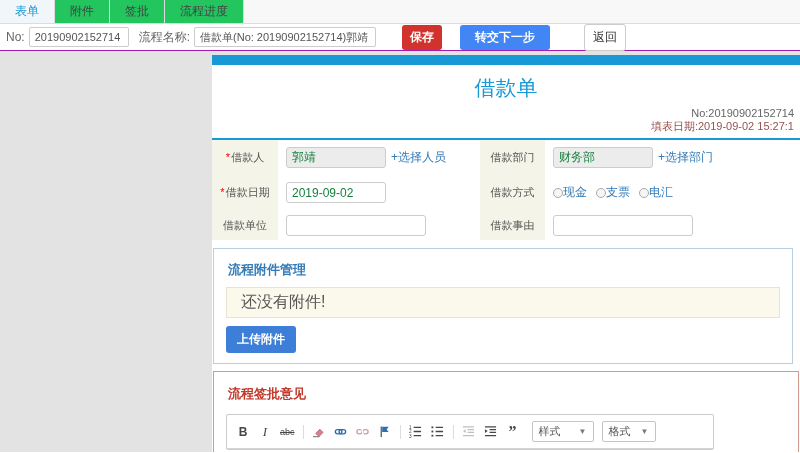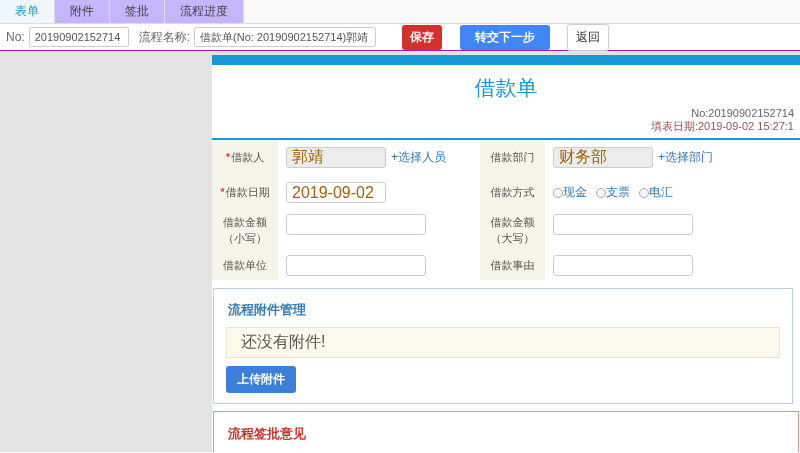--- a/index.html
+++ b/index.html
@@ -2,34 +2,34 @@
 <html><head>
 <meta charset="utf-8">
 <style>
   * { margin:0; padding:0; box-sizing:border-box; }
   html,body { width:800px; height:453px; overflow:hidden; background:#fff;
     font-family:"Liberation Sans","DejaVu Sans",sans-serif; font-size:12px; color:#333; }
 
   
   .tabbar { display:flex; height:24px; background:#f8f8f8; border-bottom:1px solid #dcdcdc; }
   .tab { display:flex; align-items:center; padding:0 15px; border-right:1px solid #ddd;
-         font-size:12px; color:#444; cursor:pointer; background:#c4b5fd; }
+         font-size:12px; color:#444; cursor:pointer; background:#22c55e; }
   .tab.active { color:#1899d6; background:#f1f6fa; }
 
   
   .toprow { display:flex; align-items:center; height:27px; background:#fff;
             border-bottom:1px solid #a21caf; padding-left:6px; font-size:12px; color:#666; }
   .toprow label { margin-right:4px; white-space:nowrap; }
   .tinput { height:20px; border:1px solid #ccc; border-radius:2px; padding:0 5px;
             font-size:11px; color:#555; font-family:inherit; }
   .btn { border:none; border-radius:3px; font-size:12px; font-weight:bold;
          padding:4px 8px; cursor:pointer; font-family:inherit; white-space:nowrap; }
   .btn-save { background:#d2322d; color:#fff; margin-left:26px; }
   .btn-next { background:#4285f4; color:#fff; margin-left:18px; padding:4px 15px; }
-  .btn-back { background:#fff; color:#333; border:1px solid #ccc; margin-left:17px; font-weight:normal; }
+  .btn-back { background:#fff; color:#333; border:1px solid #ccc; margin-left:34px; font-weight:normal; }
 
   
   .main { position:relative; height:401px; background:#e3e3e3; overflow:hidden; }
   .panel { position:absolute; left:212px; top:4px; width:588px; background:#fff; min-height:500px; }
   .bluebar { height:10px; background:#1899d6; }
   .ftitle { text-align:center; color:#1899d6; font-size:21px; font-weight:500; padding:9px 0 5px; }
   .meta { display:flex; justify-content:space-between; align-items:flex-end;
           padding:0 6px 4px 6px; font-size:11px; border-bottom:2px solid #1899d6;flex-direction:column; }
   .meta-no { color:#666; }
   .meta-date { color:#97524e; white-space:nowrap; }
@@ -38,21 +38,21 @@
   .frow { display:flex; }
   .lcell { width:66px; background:#f4f4e8; display:flex; align-items:center;
            justify-content:center; text-align:center; font-size:11px; color:#555;
            padding:0 3px; line-height:1.5; }
   .fcell { display:flex; align-items:center; background:#fff; }
   .fcell.c1 { width:202px; }
   .lcell.c2 { width:65px; }
   .fcell.c2 { width:255px; }
   .req { color:#e00; margin-right:1px; }
   .finput { height:21px; border:1px solid #ccc; border-radius:3px; padding:0 5px;
-            font-size:16px; color:#a16207; margin-left:8px; font-family:inherit; }
+            font-size:12px; color:#15803d; margin-left:8px; font-family:inherit; }
   .ro { background:#ececec; width:100px; }
   .w100 { width:100px; background:#fff; }
   .w140 { width:140px; background:#fff; }
   .flink { color:#337ab7; font-size:12px; margin-left:5px; text-decoration:none; white-space:nowrap; }
   .radios { display:flex; align-items:center; margin-left:8px; gap:9px; }
   .radio { display:flex; align-items:center; gap:0; cursor:pointer; }
   .rdot { width:10px; height:10px; border:1px solid #aaa; border-radius:50%; background:#f6f6f6; }
   .rlab { color:#337ab7; font-size:12px; }
 
   
@@ -145,30 +145,20 @@
             <span class="rlab">支票</span>
           </span>
           <span class="radio">
             <span class="rdot"></span>
             <span class="rlab">电汇</span>
           </span>
         </div>
       </div>
     </div>
 
-    <div class="frow" style="height:40px">
-      <div class="lcell">借款金额（小写）</div>
-      <div class="fcell c1" style="align-items:flex-start; padding-top:4px">
-        <input class="finput w140" value="" style="">
-      </div>
-      <div class="lcell c2">借款金额（大写）</div>
-      <div class="fcell c2" style="align-items:flex-start; padding-top:4px">
-        <input class="finput w140" value="" style="">
-      </div>
-    </div>
 
     <div class="frow" style="height:30px">
       <div class="lcell">借款单位</div>
       <div class="fcell c1">
         <input class="finput w140" value="" style="">
       </div>
       <div class="lcell c2">借款事由</div>
       <div class="fcell c2">
         <input class="finput w140" value="" style="">
       </div>

